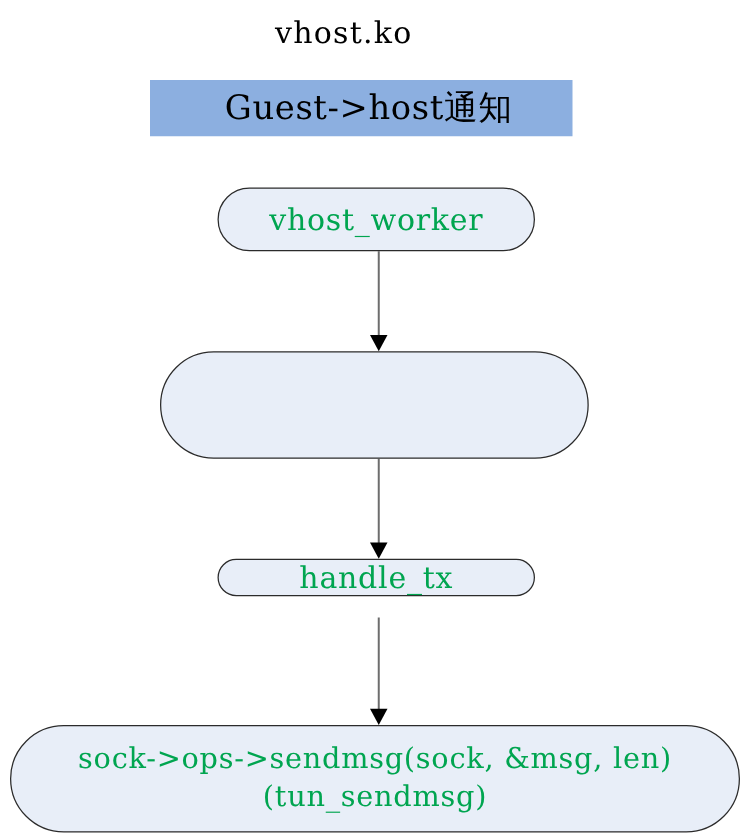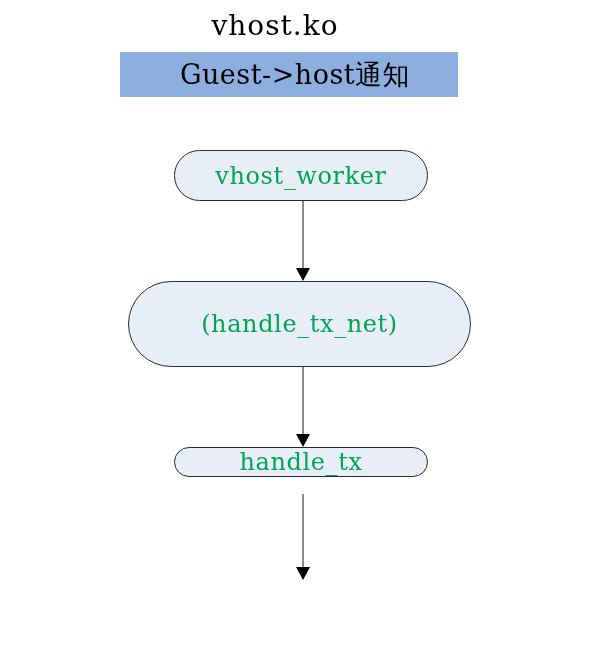--- a/index.html
+++ b/index.html
@@ -26,31 +26,31 @@
 
   
   .diagram-title {
     position: absolute;
     left: 0;
     top: 9px;
     width: 550px;
     text-align: center;
     color: #000000;
     font-family: "DejaVu Serif", "Liberation Serif", serif;
-    font-size: 28px;
+    font-size: 24px;
     line-height: 34px;
     letter-spacing: 1px;
     white-space: pre;
   }
 
   
   .banner {
     position: absolute;
     left: 120px;
-    top: 52px;
+    top: 64px;
     width: 338px;
     height: 45px;
     background: #8cafe0;
     display: flex;
     align-items: center;
     justify-content: center;
     box-sizing: border-box;
     padding-left: 12px;
   }
   .banner-label {
@@ -159,21 +159,24 @@
       <line class="edge-line" x1="303" y1="494" x2="303" y2="571"></line>
       <polygon class="edge-head" points="296,567 310,567 303,580"></polygon>
     </g>
   </svg>
 
   <div class="node" id="node-vhost-worker">
     <span class="node-line">vhost_worker</span>
   </div>
 
   <div class="node" id="node-work-fn">
-    <span class="node-line">(handle_tx_net)</span>
   </div>
 
   <div class="node" id="node-handle-tx">
     <span class="node-line">handle_tx</span>
   </div>
 
+  <div class="node" id="node-sendmsg">
+    <span class="node-line">sock-&gt;ops-&gt;sendmsg(sock, &amp;msg, len)</span>
+    <span class="node-line">(tun_sendmsg)</span>
+  </div>
 
 </div>
 
 </body></html>

